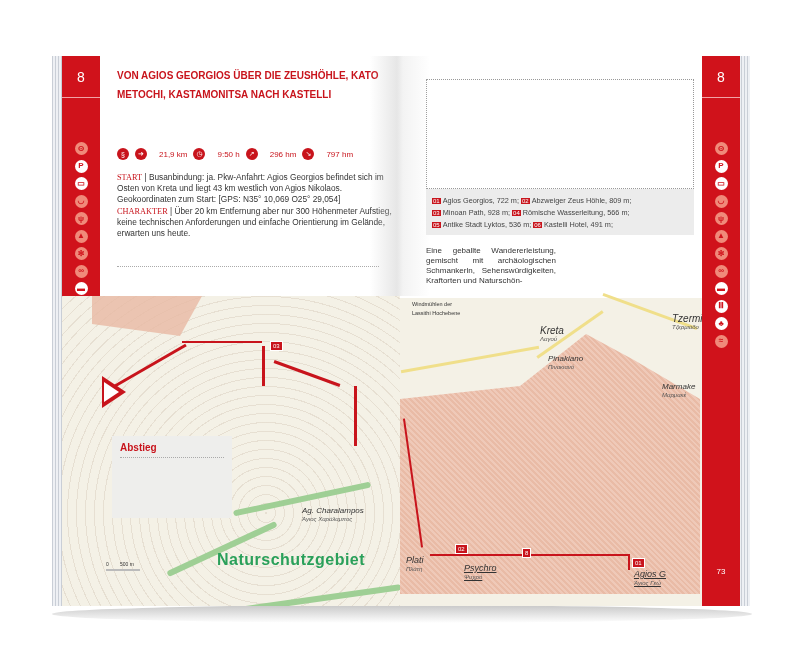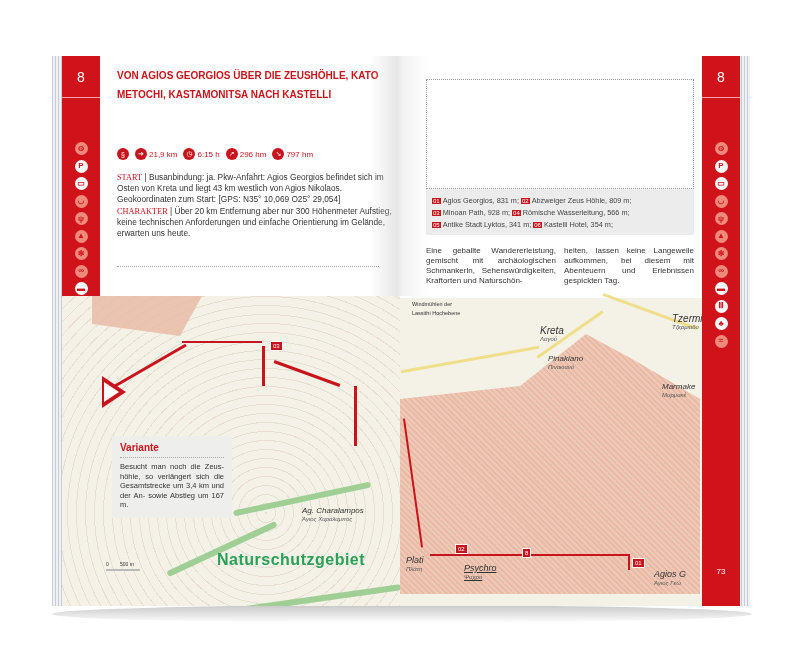--- a/index.html
+++ b/index.html
@@ -40,21 +40,21 @@
   }
   .ticon.white { background: #ffffff; }
   .tab-page-num { position: absolute; bottom: 30px; width: 38px; text-align: center; color: #fff; font-size: 8px; }
 
   .title {
     position: absolute; left: 55px; top: 10px; width: 280px; color: #c8141c;
     font-weight: bold; font-size: 10px; line-height: 19px;
   }
   .subtitle { position: absolute; left: 55px; top: 74px; color: #c8141c; font-size: 10px; }
   .stats { position: absolute; left: 55px; top: 92px; display: flex; align-items: center; gap: 6px; }
-  .stat { display: flex; align-items: center; gap: 2px; font-size: 8px; color: #c8141c; }
+  .stat { display: flex; align-items: center; gap: 12px; font-size: 8px; color: #c8141c; }
   .sicon { width: 12px; height: 12px; border-radius: 50%; background: #c8141c; color: #fff; font-size: 7px; display:flex; align-items:center; justify-content:center; }
   .info { position: absolute; left: 55px; top: 116px; width: 282px; font-size: 8.3px; line-height: 11.2px; color: #333; }
   .info .lbl { color: #c8141c; font-family: Liberation Serif, serif; }
   .dotline { position: absolute; left: 55px; top: 210px; width: 262px; border-top: 1px dotted #aaa; }
 
   .map {
     position: absolute; left: 0; top: 240px; width: 340px; height: 310px;
     background:
       repeating-radial-gradient(circle at 60% 70%, rgba(190,170,150,.25) 0 1px, rgba(0,0,0,0) 1px 9px),
       #f4f1e6;
@@ -129,21 +129,21 @@
     <div class="stats">
       <div class="stat">
         <span class="sicon">§</span>
       </div>
       <div class="stat">
         <span class="sicon">➜</span>
         <span>21,9 km</span>
       </div>
       <div class="stat">
         <span class="sicon">◷</span>
-        <span>6:15 h</span>
+        <span>9:50 h</span>
       </div>
       <div class="stat">
         <span class="sicon">↗</span>
         <span>296 hm</span>
       </div>
       <div class="stat">
         <span class="sicon">↘</span>
         <span>797 hm</span>
       </div>
     </div>
@@ -162,51 +162,49 @@
       <div class="route" style="left:210px;top:76px;width:70px;height:3px;transform:rotate(20deg);"></div>
       <div class="route" style="left:292px;top:90px;width:3px;height:60px;"></div>
       <div class="wp" style="left:208px;top:45px;">03</div>
       <div class="triangle"></div>
       <div class="tri-inner"></div>
       <div class="green-road" style="left:170px;top:200px;width:140px;transform:rotate(-12deg);"></div>
       <div class="green-road" style="left:100px;top:250px;width:120px;transform:rotate(-25deg);"></div>
       <div class="green-road" style="left:170px;top:300px;width:170px;transform:rotate(-8deg);"></div>
 
       <div class="variante">
-        <div class="var-title">Variante</div>
-        <div class="var-text">Besucht man noch die Zeus-höhle, so verlängert sich die Gesamtstrecke um 3,4 km und der An- sowie Abstieg um 167 m.</div>
+        <div class="var-title">Abstieg</div>
       </div>
 
       <div class="place" style="left:240px;top:210px;font-style:italic;">
         <span>Ag. Charalampos</span>
         <span class="gr">Άγιος Χαράλαμπος</span>
       </div>
       <div class="nsg">Naturschutzgebiet</div>
       <div class="scale">
         <span>0</span>
         &nbsp;&nbsp;&nbsp;&nbsp;&nbsp;&nbsp;
         <span>500 m</span>
         <div class="scale-bar"></div>
       </div>
     </div>
   </div>
 
   <div class="page-right">
     <div class="photo-box"></div>
     <div class="waypoints">
-      <span class="wpn">01</span><span>Agios Georgios, 831 m;</span>
+      <span class="wpn">01</span><span>Agios Georgios, 722 m;</span>
       <span class="wpn">02</span><span>Abzweiger Zeus Höhle, 809 m;</span><br>
       <span class="wpn">03</span><span>Minoan Path, 928 m;</span>
       <span class="wpn">04</span><span>Römische Wasserleitung, 566 m;</span><br>
-      <span class="wpn">05</span><span>Antike Stadt Lyktos, 341 m;</span>
-      <span class="wpn">06</span><span>Kastelli Hotel, 354 m;</span>
+      <span class="wpn">05</span><span>Antike Stadt Lyktos, 536 m;</span>
+      <span class="wpn">06</span><span>Kastelli Hotel, 491 m;</span>
     </div>
     <div class="body-text">
       <p>Eine geballte Wandererleistung, gemischt mit archäologischen Schmankerln, Sehenswürdigkeiten, Kraftorten und Naturschön-</p>
-      <p>heiten, lassen keine Langeweile aufkommen, bei diesem mit Abenteuern und Erlebnissen gespickten Tag.</p>
     </div>
 
     <div class="map-r">
       <div class="urban"></div>
       <div class="yellow-road" style="left:0;top:60px;width:140px;height:3px;transform:rotate(-10deg);"></div>
       <div class="yellow-road" style="left:130px;top:35px;width:80px;height:3px;transform:rotate(-35deg);"></div>
       <div class="yellow-road" style="left:200px;top:12px;width:100px;height:3px;transform:rotate(20deg);"></div>
       <div class="place" style="left:12px;top:2px;font-size:5.5px;font-style:normal;width:60px;">Windmühlen der Lassithi Hochebene</div>
       <div class="place" style="left:140px;top:28px;font-size:10px;">
         <span>Kreta</span>
@@ -225,21 +223,21 @@
         <span class="gr">Μαρμακέ</span>
       </div>
       <div class="place" style="left:6px;top:258px;font-size:9px;">
         <span>Plati</span>
         <span class="gr">Πλάτη</span>
       </div>
       <div class="place" style="left:64px;top:266px;font-size:9px;text-decoration:underline;">
         <span>Psychro</span>
         <span class="gr">Ψυχρό</span>
       </div>
-      <div class="place" style="left:254px;top:272px;font-size:9px;">
+      <div class="place" style="left:234px;top:272px;font-size:9px;text-decoration:underline;">
         <span>Agios G</span>
         <span class="gr">Άγιος Γεώ</span>
       </div>
       <div class="route" style="left:12px;top:120px;width:2px;height:130px;transform:rotate(-8deg);"></div>
       <div class="route" style="left:30px;top:256px;width:200px;height:2px;"></div>
       <div class="route" style="left:228px;top:256px;width:2px;height:16px;"></div>
       <div class="wp" style="left:55px;top:246px;">02</div>
       <div class="wp" style="left:122px;top:250px;">8</div>
       <div class="wp" style="left:232px;top:260px;">01</div>
     </div>

